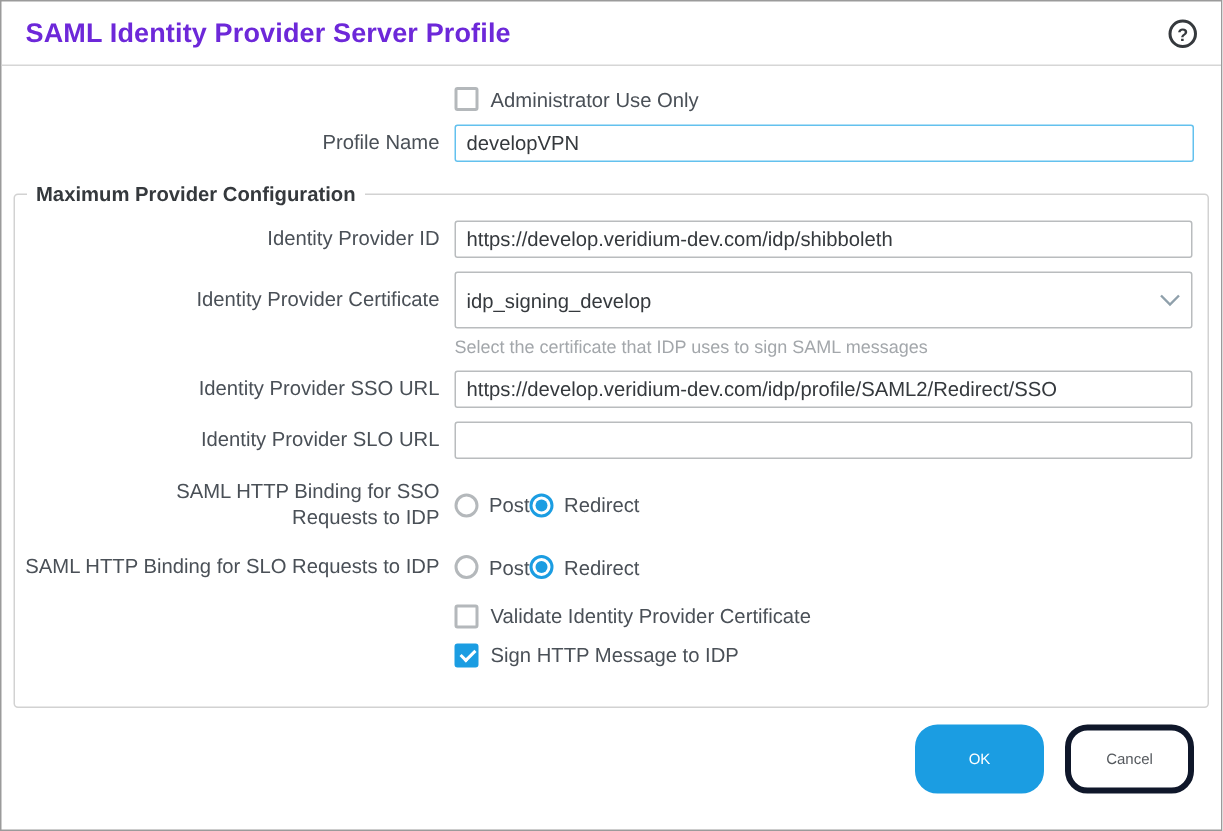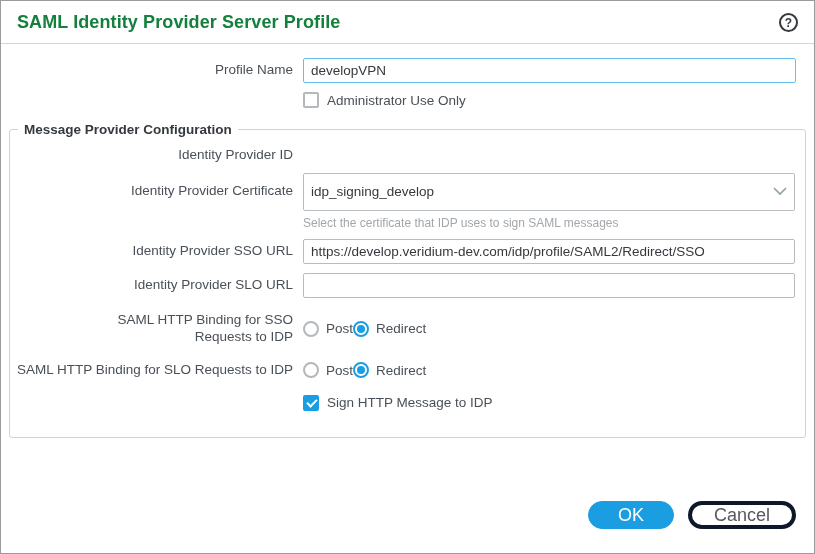--- a/index.html
+++ b/index.html
@@ -22,21 +22,21 @@
     display: flex;
     align-items: center;
     justify-content: space-between;
     padding: 11px 16px 10px 16px;
     border-bottom: 1px solid #d6d6d6;
     flex: 0 0 auto;
   }
   .titlebar .title {
     font-size: 18px;
     font-weight: 700;
-    color: #15803d;
+    color: #6d28d9;
     letter-spacing: .1px;
   }
   .help-circle {
     width: 19px; height: 19px;
     border: 2px solid #35393d;
     border-radius: 50%;
     display: flex; align-items: center; justify-content: center;
     font-size: 12px; font-weight: 700; color: #35393d;
     cursor: pointer;
   }
@@ -165,24 +165,24 @@
   .footer {
     flex: 0 0 auto;
     display: flex;
     justify-content: flex-end;
     align-items: center;
     gap: 14px;
     padding: 0 18px 24px 18px;
   }
   .btn {
     min-width: 86px;
-    height: 28px;
+    height: 46px;
     border-radius: 15px;
     font-family: "Liberation Sans", sans-serif;
-    font-size: 18px;
+    font-size: 10px;
     display: flex;
     align-items: center;
     justify-content: center;
     cursor: pointer;
     padding: 0 22px;
   }
   .btn-primary {
     background: #1b9de2;
     border: 1px solid #1b9de2;
     color: #fff;
@@ -197,43 +197,46 @@
 <body>
 
 <div class="dialog">
 
   <div class="titlebar">
     <div class="title">SAML Identity Provider Server Profile</div>
     <div class="help-circle">?</div>
   </div>
 
   <div class="content">
-
-    <div class="row">
-      <div class="label">Profile Name</div>
-      <div class="field">
-        <input class="text-input focused" type="text" value="developVPN" style="">
-      </div>
-    </div>
 
     <div class="row">
       <div class="label"></div>
       <div class="field">
         <span class="checkbox-option">
           <span class="checkbox"></span>
           <span class="checkbox-label">Administrator Use Only</span>
         </span>
       </div>
     </div>
 
+    <div class="row">
+      <div class="label">Profile Name</div>
+      <div class="field">
+        <input class="text-input focused" type="text" value="developVPN" style="">
+      </div>
+    </div>
+
     <fieldset class="idp-config">
-      <legend>Message Provider Configuration</legend>
+      <legend>Maximum Provider Configuration</legend>
 
       <div class="row">
         <div class="label">Identity Provider ID</div>
+        <div class="field">
+          <input class="text-input" type="text" value="https://develop.veridium-dev.com/idp/shibboleth" style="">
+        </div>
       </div>
 
       <div class="row">
         <div class="label">Identity Provider Certificate</div>
         <div class="field">
           <div class="dropdown">
             <span>idp_signing_develop</span>
             <span class="chevron">
               <svg width="14" height="9" viewBox="0 0 14 9">
                   <path d="M1 1l6 6 6-6" fill="none" stroke="#8fa0ab" stroke-width="1.6"></path>
@@ -289,20 +292,29 @@
               <span class="radio-label">Post</span>
             </span>
             <span class="radio-option">
               <span class="radio selected"></span>
               <span class="radio-label">Redirect</span>
             </span>
           </div>
         </div>
       </div>
 
+      <div class="row checkbox-row">
+        <div class="label"></div>
+        <div class="field">
+          <span class="checkbox-option">
+            <span class="checkbox"></span>
+            <span class="checkbox-label">Validate Identity Provider Certificate</span>
+          </span>
+        </div>
+      </div>
 
       <div class="row checkbox-row">
         <div class="label"></div>
         <div class="field">
           <span class="checkbox-option">
             <span class="checkbox checked"></span>
             <span class="checkbox-label">Sign HTTP Message to IDP</span>
           </span>
         </div>
       </div>

